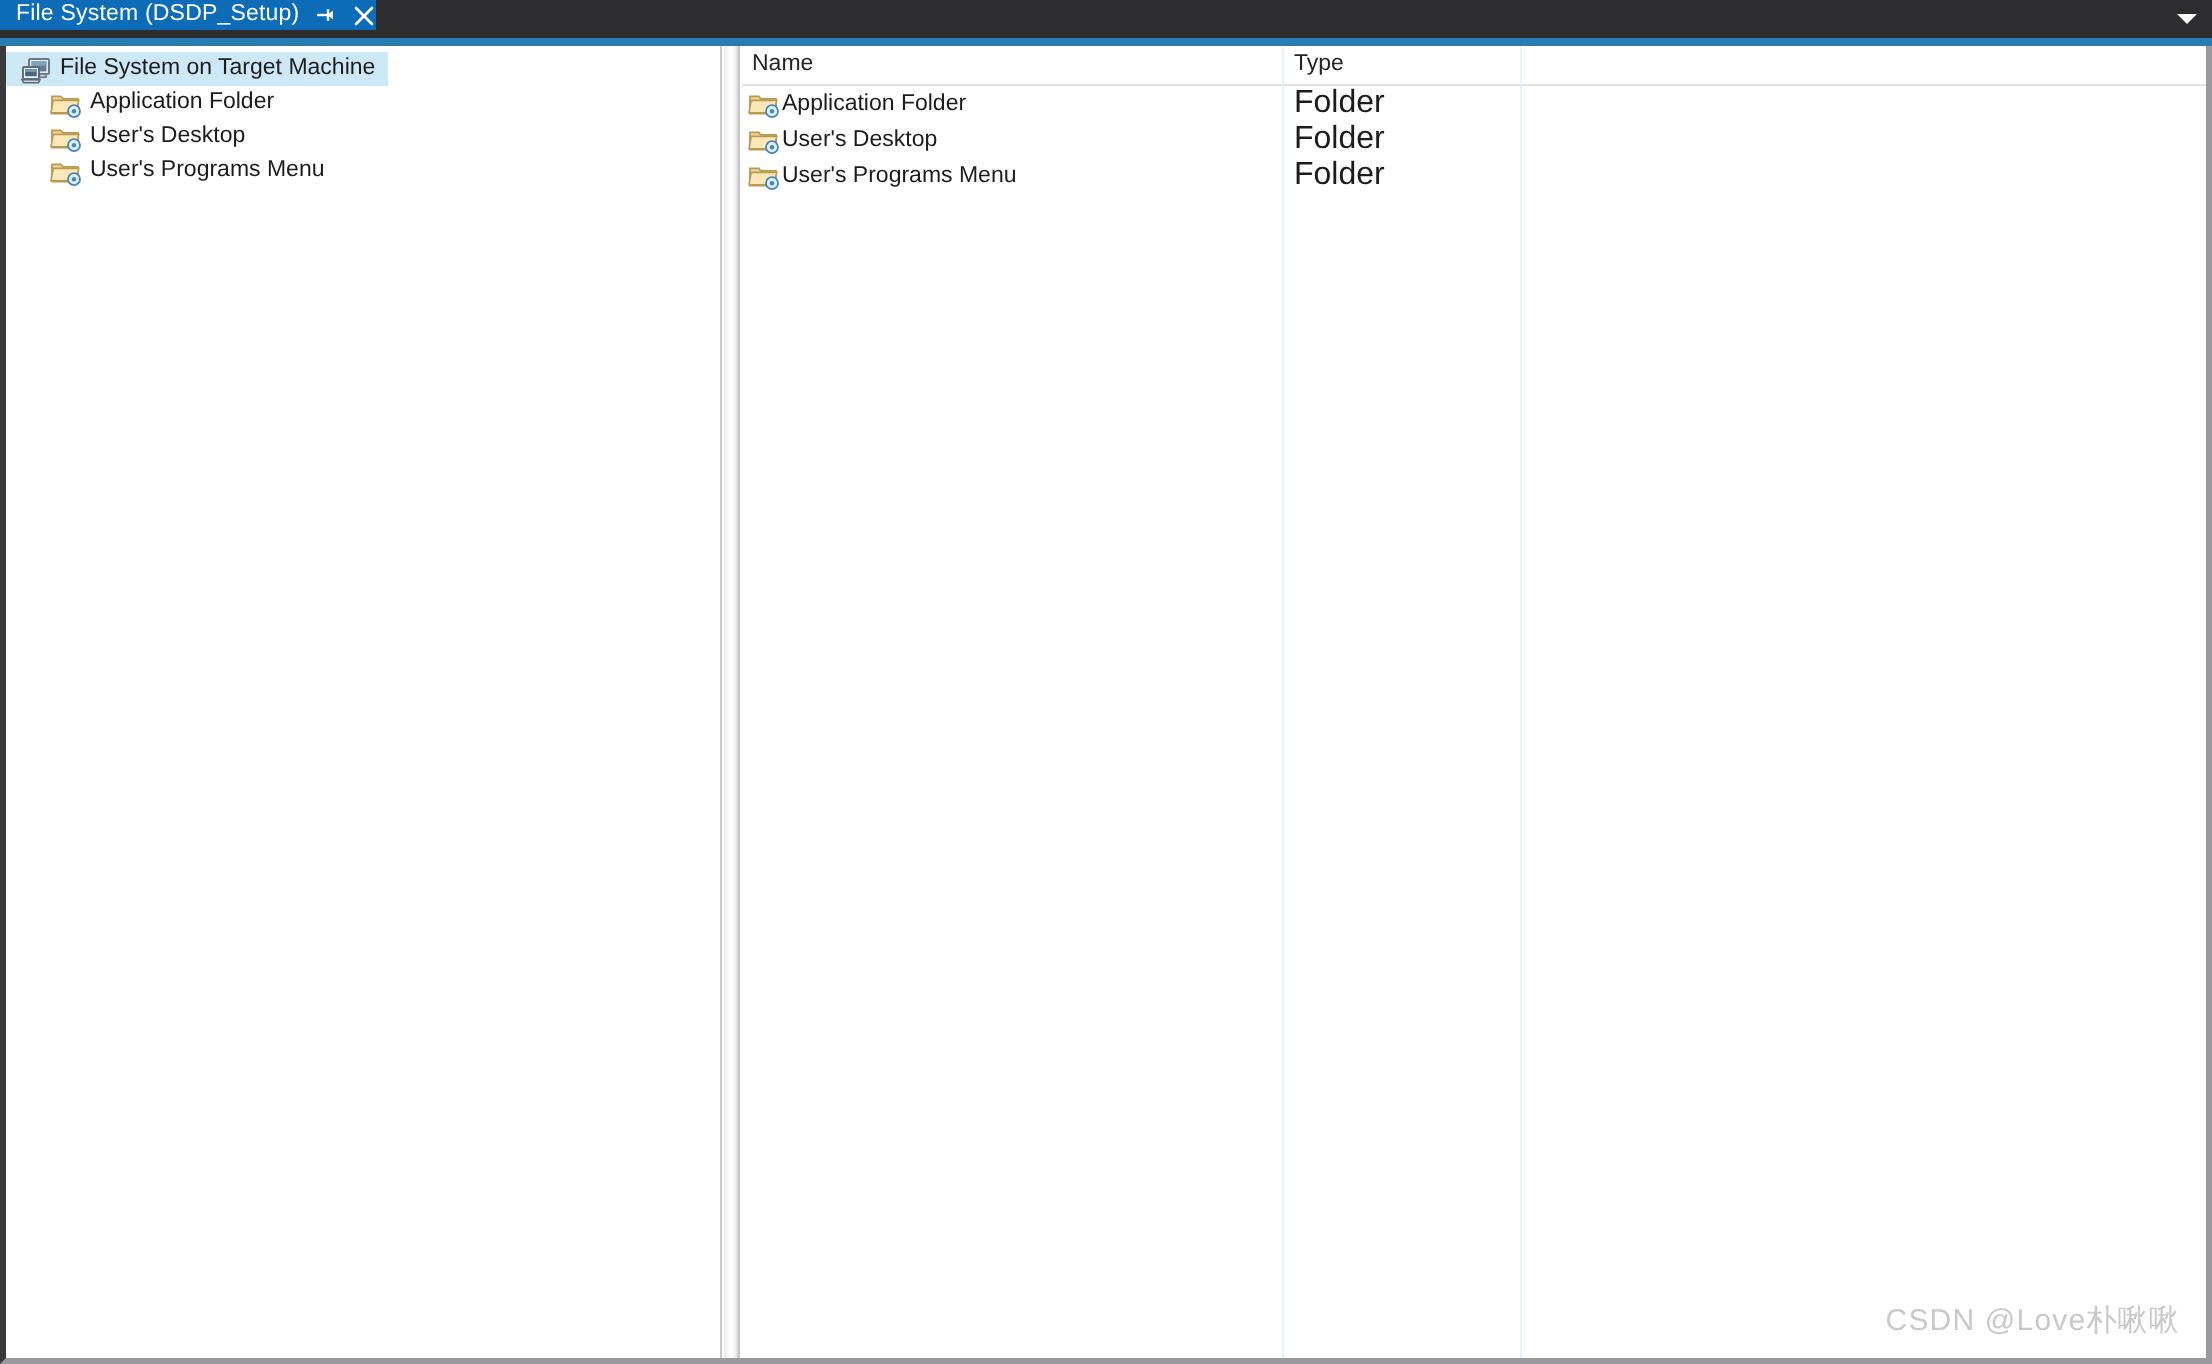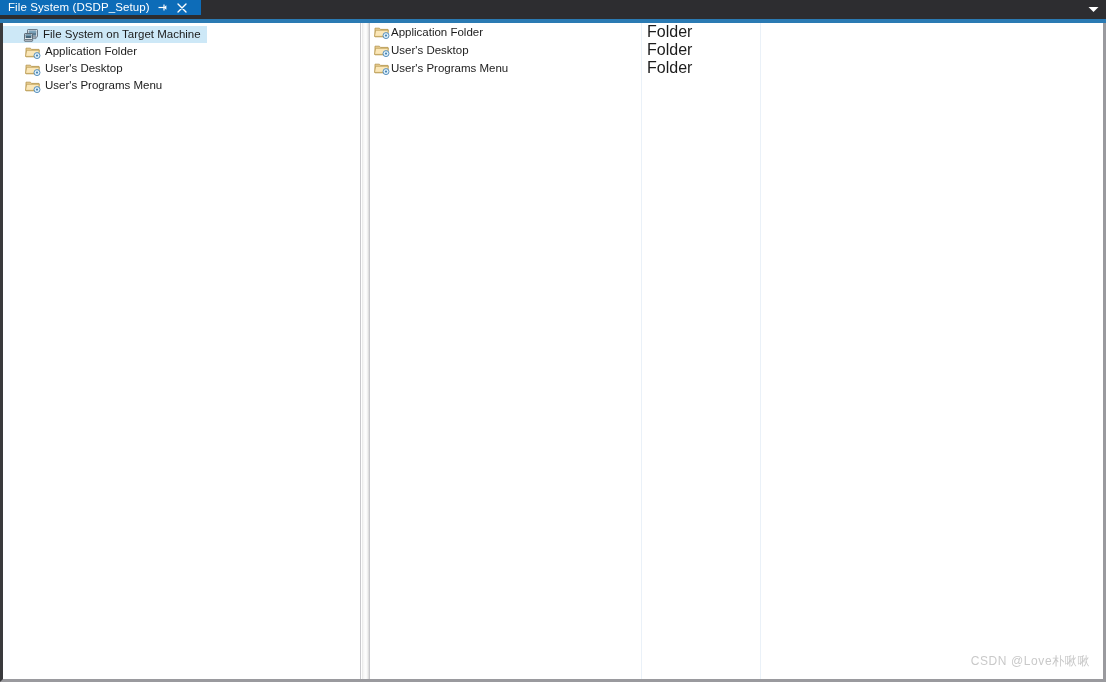--- a/index.html
+++ b/index.html
@@ -37,21 +37,21 @@
     position: absolute;
     left: 0; top: 19px;
     width: 1106px;
     height: 4px;
     background: #2a7ab3;
   }
   #tab-active {
     position: absolute;
     left: 0; top: 0;
     height: 15px;
-    padding: 0 13px 0 8px;
+    padding: 0 0 0 8px;
     background: #0d6cb8;
     display: flex;
     align-items: center;
     gap: 7px;
     box-sizing: border-box;
     white-space: nowrap;
   }
   #tab-active .tab-label {
     color: #ffffff;
     font-size: 11.5px;
@@ -114,21 +114,21 @@
     align-items: center;
     height: 17px;
     font-size: 11.5px;
     color: #1c1c1c;
     white-space: nowrap;
     cursor: default;
   }
   .tree-row .tr-label { line-height: 17px; }
   #tree-root {
     margin-top: 3px;
-    padding-left: 20px;
+    padding-left: 7px;
     padding-right: 6px;
     width: fit-content;
     background: #cde8f7;
   }
   .tree-child {
     padding-left: 22px;
     padding-right: 6px;
     width: fit-content;
   }
   .tree-icon {
@@ -219,21 +219,21 @@
     font-size: 16px;
     color: #1c1c1c;
     white-space: nowrap;
   }
 
   
   #watermark {
     position: absolute;
     right: 16px;
     bottom: 12px;
-    font-size: 12px;
+    font-size: 15px;
     color: #c9c9c9;
     letter-spacing: 0.6px;
     white-space: nowrap;
     user-select: none;
   }
 </style>
 </head>
 <body>
 
 <div id="app">
@@ -324,20 +324,24 @@
 
       <div id="splitter"></div>
 
       <div id="list-pane">
 
         <div id="list-gridlines">
           <div class="gridline" id="gridline-1"></div>
           <div class="gridline" id="gridline-2"></div>
         </div>
 
+        <div id="list-header">
+          <div class="hdr-cell" id="hdr-name">Name</div>
+          <div class="hdr-cell" id="hdr-type">Type</div>
+        </div>
 
         <div id="list-body">
 
           <div class="list-row">
             <div class="lr-name">
               <span class="tree-icon">
                 <svg width="16" height="16" viewBox="0 0 16 16">
                   <path d="M1 4.2 h4.4 l1.1 1.2 h7.5 v7.4 h-13 z" fill="#f0d49a" stroke="#b99a52" stroke-width="0.9"></path>
                   <path d="M1.6 6.2 h12.8 l-1.5 6.2 h-12.4 z" fill="#fbe7b8" stroke="#b99a52" stroke-width="0.8"></path>
                   <circle cx="12" cy="11.6" r="3" fill="#dff0fa" stroke="#4a86b5" stroke-width="0.9"></circle>

